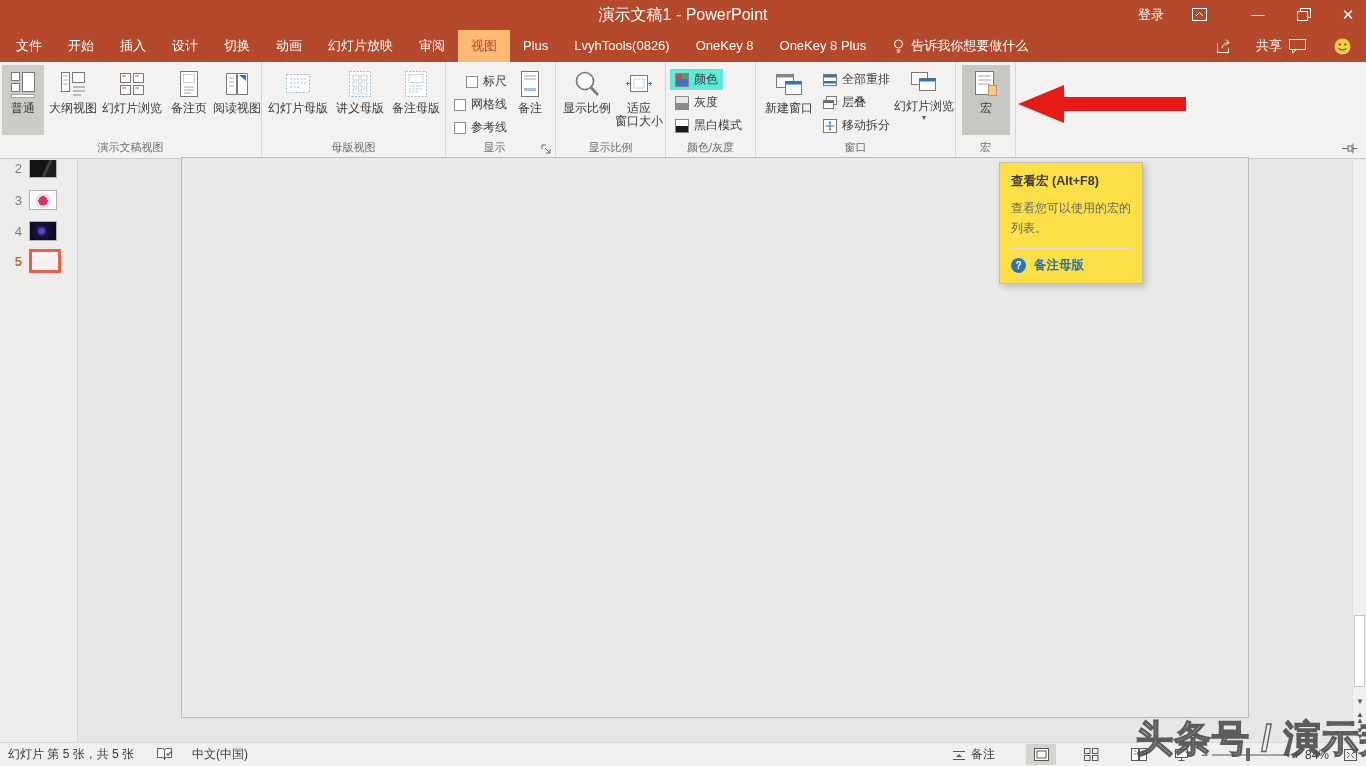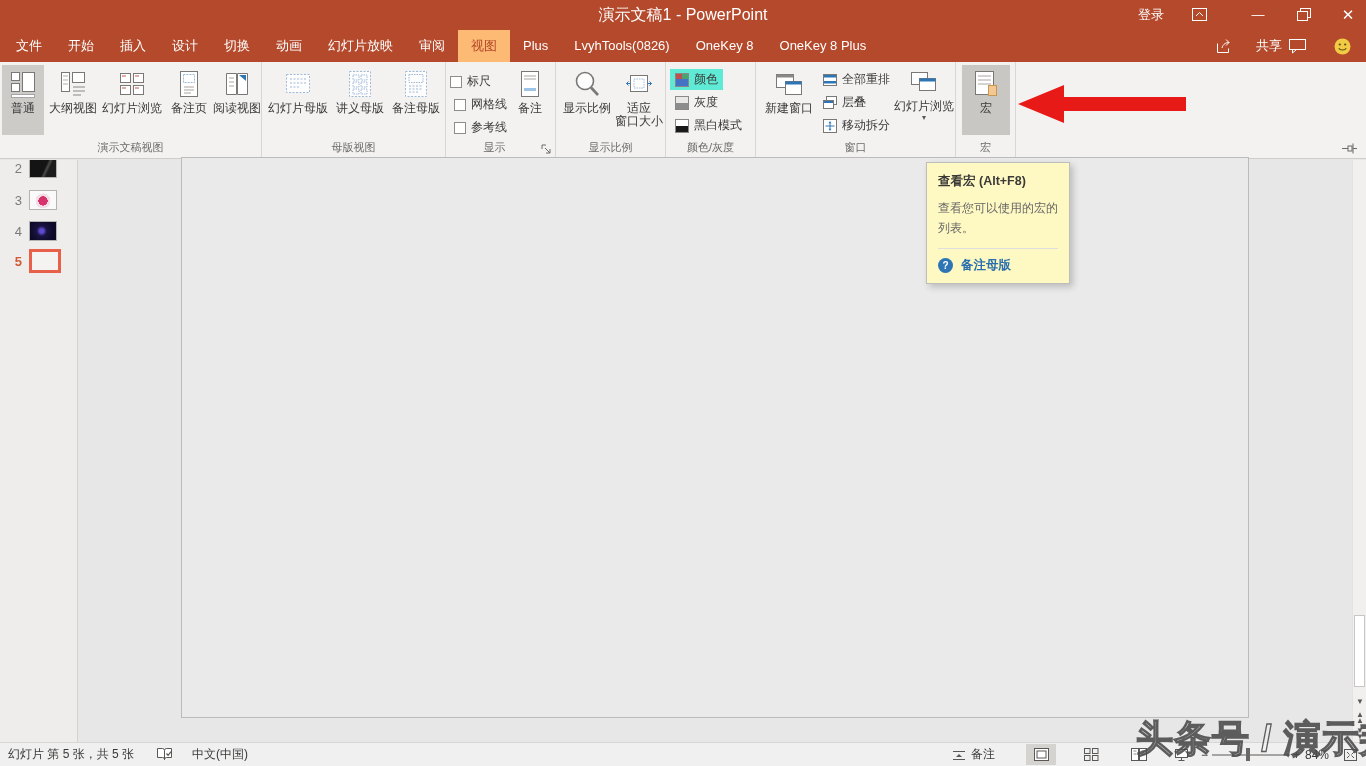--- a/index.html
+++ b/index.html
@@ -44,21 +44,21 @@
   .vthumb{position:absolute;left:1px;width:11px;top:455px;height:72px;background:#ffffff;border:1px solid #c8c6c4}
   .sbtn{position:absolute;left:0;width:14px;height:14px;display:flex;flex-direction:column;align-items:center;justify-content:center;color:#5a5856;font-size:8px;line-height:6px}
   
   .statusbar{position:absolute;left:0;right:0;top:742px;height:24px;background:#f0f0f0;border-top:1px solid #d9d7d5;font-size:12px;color:#3b3a39}
   .sb-item{position:absolute;top:0;height:23px;display:flex;align-items:center;gap:5px;white-space:nowrap}
   .viewbtn{position:absolute;top:1px;width:30px;height:21px;display:flex;align-items:center;justify-content:center}
   .viewbtn.selected{background:#d5d3d0}
   .zoomtrack{position:absolute;top:11px;height:2px;background:#a6a4a2}
   .zoomhandle{position:absolute;top:5px;width:4px;height:13px;background:#6a6866}
   
-  .tooltip{position:absolute;left:926px;top:162px;width:144px;background:#fef9c3;border:1px solid #bfbdbb;
+  .tooltip{position:absolute;left:999px;top:162px;width:144px;background:#fde047;border:1px solid #bfbdbb;
            box-shadow:3px 3px 7px rgba(0,0,0,.2);padding:10px 11px 9px;z-index:40}
   .tt-title{font-size:12.5px;font-weight:bold;color:#3b3a39;white-space:nowrap}
   .tt-body{margin-top:9px;font-size:12px;color:#666;line-height:1.65}
   .tt-div{border-top:1px solid #e1dfdd;margin:9px 0 8px}
   .tt-link{display:flex;align-items:center;gap:8px;color:#2a6fad;font-size:12.5px;font-weight:bold}
   .qmark{width:15px;height:15px;border-radius:50%;background:#2e75b5;color:#fff;font-size:10px;font-weight:bold;
          display:flex;align-items:center;justify-content:center;flex:0 0 15px}
   
   .arrow-svg{position:absolute;left:1014px;top:83px;z-index:30}
   .pin{position:absolute;right:8px;bottom:4px}
@@ -97,20 +97,27 @@
     <div class="tab">设计</div>
     <div class="tab">切换</div>
     <div class="tab">动画</div>
     <div class="tab">幻灯片放映</div>
     <div class="tab">审阅</div>
     <div class="tab active">视图</div>
     <div class="tab">Plus</div>
     <div class="tab">LvyhTools(0826)</div>
     <div class="tab">OneKey 8</div>
     <div class="tab">OneKey 8 Plus</div>
+    <div class="tellme">
+      <svg width="11" height="15" viewBox="0 0 11 15">
+        <circle cx="5.5" cy="5" r="4" fill="none" stroke="#fff"></circle>
+        <path d="M3.5,11 h4 M4,13 h3" stroke="#fff" fill="none"></path>
+      </svg>
+      <span>告诉我你想要做什么</span>
+    </div>
   </div>
   <div class="tr-right" style="left:1216px">
     <svg width="19" height="16" viewBox="0 0 19 16">
       <path d="M1.5,5.5 v9 h11 v-4" fill="none" stroke="#fff"></path>
       <path d="M6,10 C7,6 10,4.5 13,4.5 M13,4.5 l-3,-3 M13,4.5 l-3,3" fill="none" stroke="#fff"></path>
     </svg>
     <span style="margin-left:6px">共享</span>
   </div>
   <div class="tr-right" style="left:1288px">
     <svg width="19" height="16" viewBox="0 0 19 16">
@@ -203,21 +210,21 @@
           <path d="M15.5,5.5 h10 v21 h-10 z" fill="#fff" stroke="#7a7876"></path>
           <path d="M17,7 l7,0 0,6 z" fill="#2e75b5"></path>
           <path d="M7,10 h5 M7,14 h5 M7,18 h5" stroke="#a8a6a4"></path>
         </svg>
         <span class="lbl">阅读视图</span>
       </div>
       <div class="glabel">演示文稿视图</div>
     </div>
 
     <div class="group" style="left:446px;width:110px">
-      <div class="cbrow" style="left:4px;top:11px">
+      <div class="cbrow" style="left:20px;top:11px">
         <span class="cbox"></span>
         <span>标尺</span>
       </div>
       <div class="cbrow" style="left:8px;top:34px">
         <span class="cbox"></span>
         <span>网格线</span>
       </div>
       <div class="cbrow" style="left:8px;top:57px">
         <span class="cbox"></span>
         <span>参考线</span>

